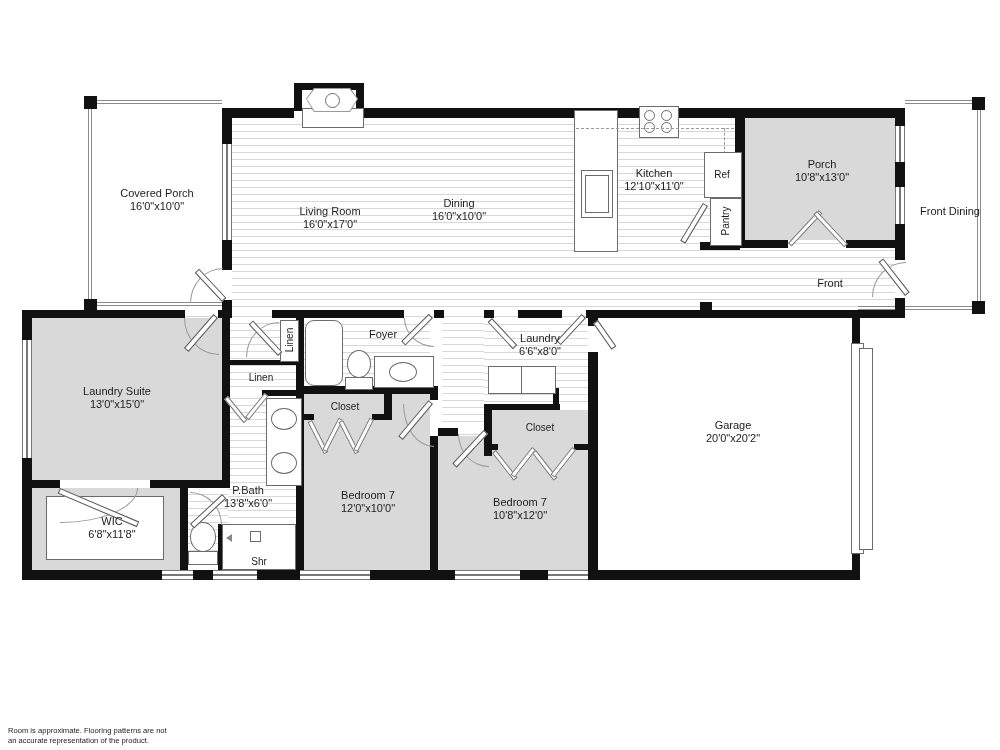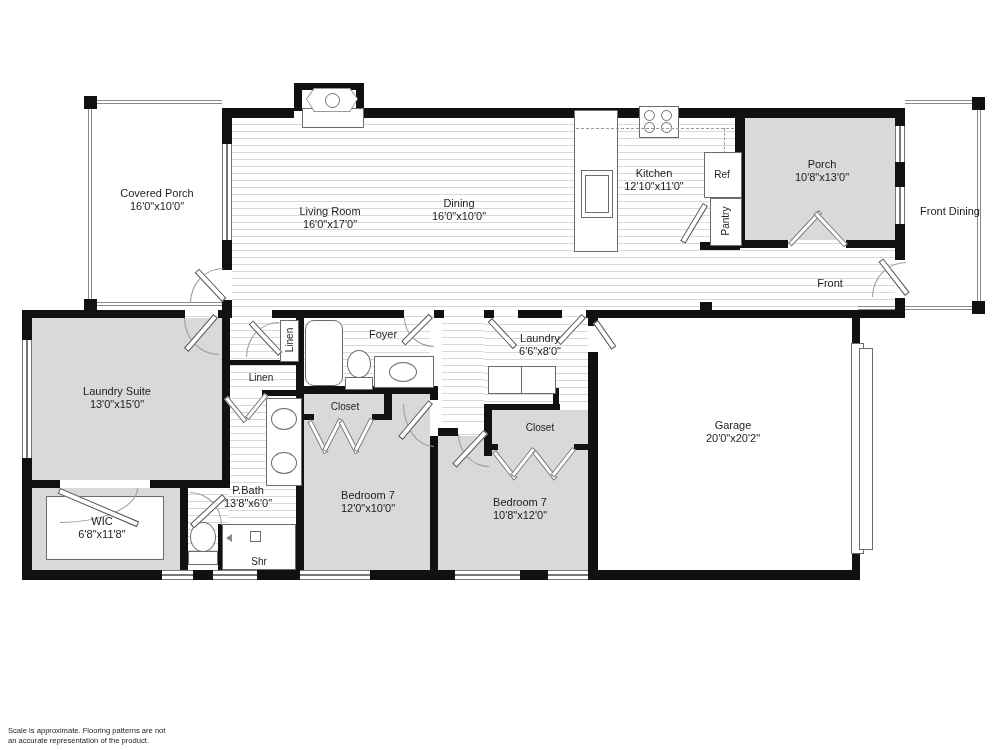--- a/index.html
+++ b/index.html
@@ -247,21 +247,21 @@
   <div class="lbl wrap" style="left:950px;top:211px">
     <span class="nm">Front Dining</span>
   </div>
   <div class="lbl" style="left:830px;top:283px">
     <span class="nm">Front</span>
   </div>
   <div class="lbl" style="left:117px;top:398px">
     <span class="nm">Laundry Suite</span>
     <span class="nm">13'0"x15'0"</span>
   </div>
-  <div class="lbl" style="left:102px;top:528px">
+  <div class="lbl" style="left:112px;top:528px">
     <span class="nm">WIC</span>
     <span class="nm">6'8"x11'8"</span>
   </div>
   <div class="lbl" style="left:248px;top:497px">
     <span class="nm">P.Bath</span>
     <span class="nm">13'8"x6'0"</span>
   </div>
   <div class="lbl sm" style="left:259px;top:561px">
     <span class="nm">Shr</span>
   </div>
@@ -296,15 +296,15 @@
     <span class="nm">Garage</span>
     <span class="nm">20'0"x20'2"</span>
   </div>
   <div class="lbl sm" style="left:722px;top:174px">
     <span class="nm">Ref</span>
   </div>
   <div class="lbl sm vert" style="left:725px;top:221px">
     <span class="nm">Pantry</span>
   </div>
 
-  <div class="disc">Scale is approximate. Flooring patterns are not
+  <div class="disc">Room is approximate. Flooring patterns are not
 an accurate representation of the product.</div>
 </div>
 
 </body></html>

